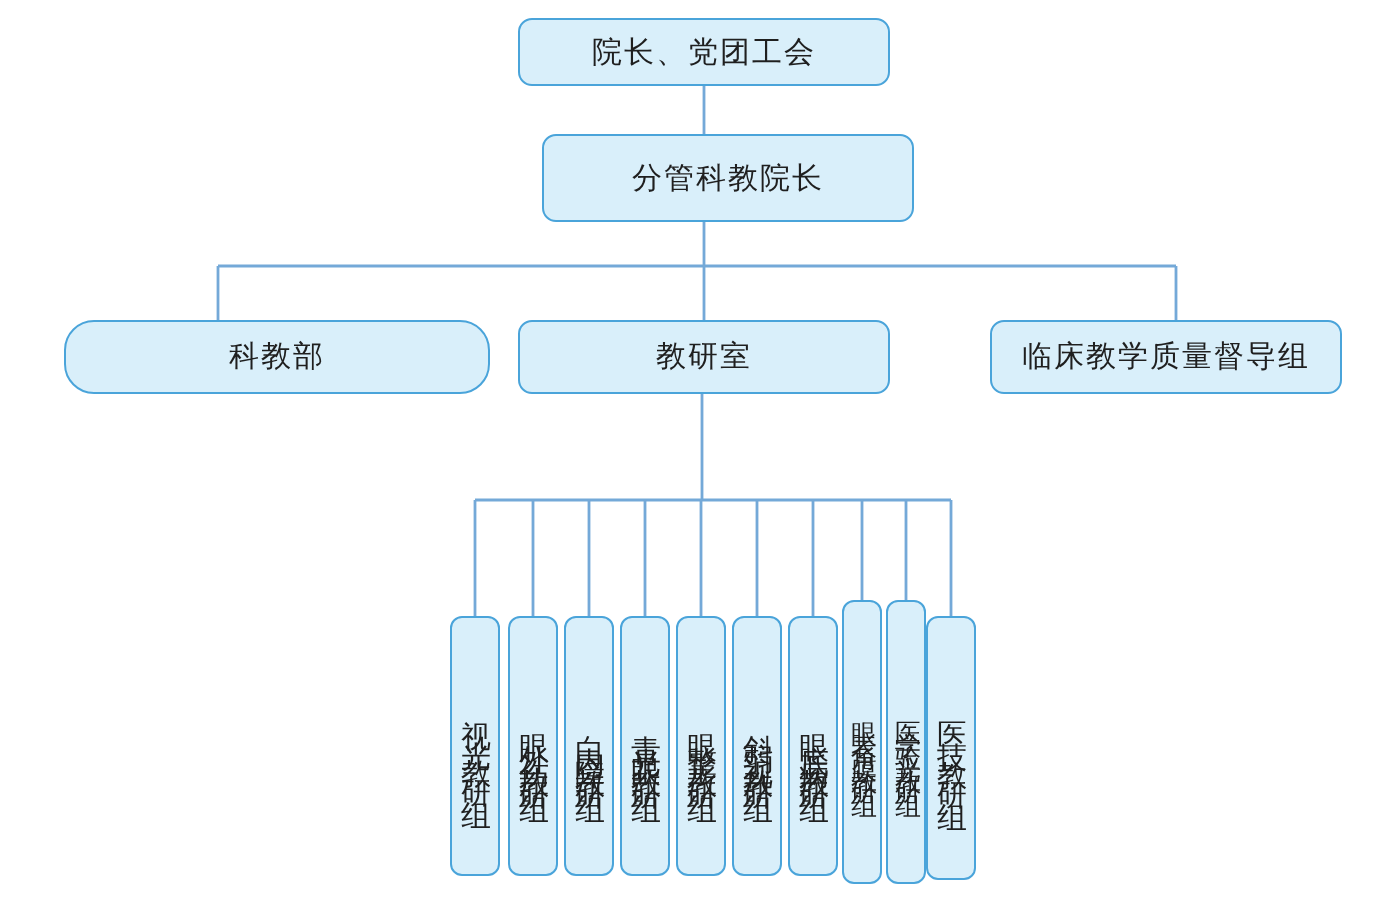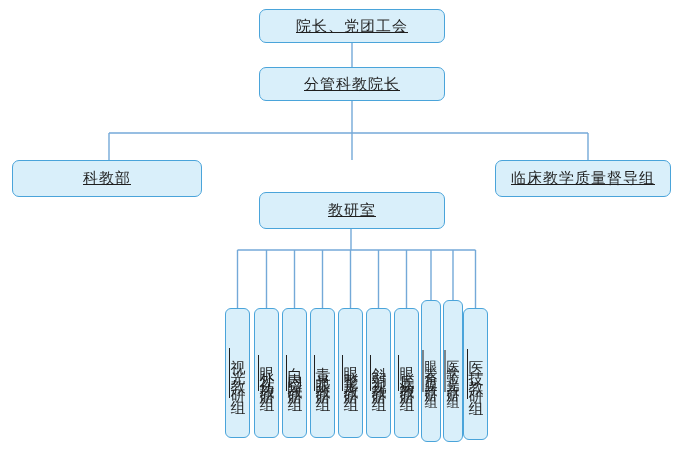--- a/index.html
+++ b/index.html
@@ -17,38 +17,37 @@
     position: absolute;
     box-sizing: border-box;
     background: #d9effa;
     border: 1px solid #4aa4da;
     border-radius: 7px;
     color: #1f1f1f;
     display: flex;
     align-items: center;
     justify-content: center;
     text-align: center;
-    text-decoration: underline;
   }
   .h { font-size: 15px; letter-spacing: 1px; }
   .v {
     writing-mode: vertical-rl;
     text-orientation: upright;
     font-size: 15px;
     letter-spacing: 6px;
     border-radius: 6px;
     line-height: 1;
   }
   .v5 { letter-spacing: 10px; }
   .v7 { font-size: 13px; letter-spacing: 6px; }
   
   .n-l1  { left: 259px; top:   9px; width: 186px; height: 34px; }
-  .n-l2  { left: 259px; top:  67px; width: 186px; height: 34px; }
-  .n-l3a { left:  12px; top: 160px; width: 190px; height: 37px; }
-  .n-l3b { left: 259px; top: 160px; width: 186px; height: 37px; margin-top: 32px; }
+  .n-l2  { left: 271px; top:  67px; width: 186px; height: 44px; }
+  .n-l3a { left:  32px; top: 160px; width: 213px; height: 37px; border-radius: 15px; }
+  .n-l3b { left: 259px; top: 160px; width: 186px; height: 37px; }
   .n-l3c { left: 495px; top: 160px; width: 176px; height: 37px; }
   
   .g1  { left: 225px; top: 308px; width: 25px; height: 130px; }
   .g2  { left: 254px; top: 308px; width: 25px; height: 130px; }
   .g3  { left: 282px; top: 308px; width: 25px; height: 130px; }
   .g4  { left: 310px; top: 308px; width: 25px; height: 130px; }
   .g5  { left: 338px; top: 308px; width: 25px; height: 130px; }
   .g6  { left: 366px; top: 308px; width: 25px; height: 130px; }
   .g7  { left: 394px; top: 308px; width: 25px; height: 130px; }
   .g8  { left: 421px; top: 300px; width: 20px; height: 142px; }

